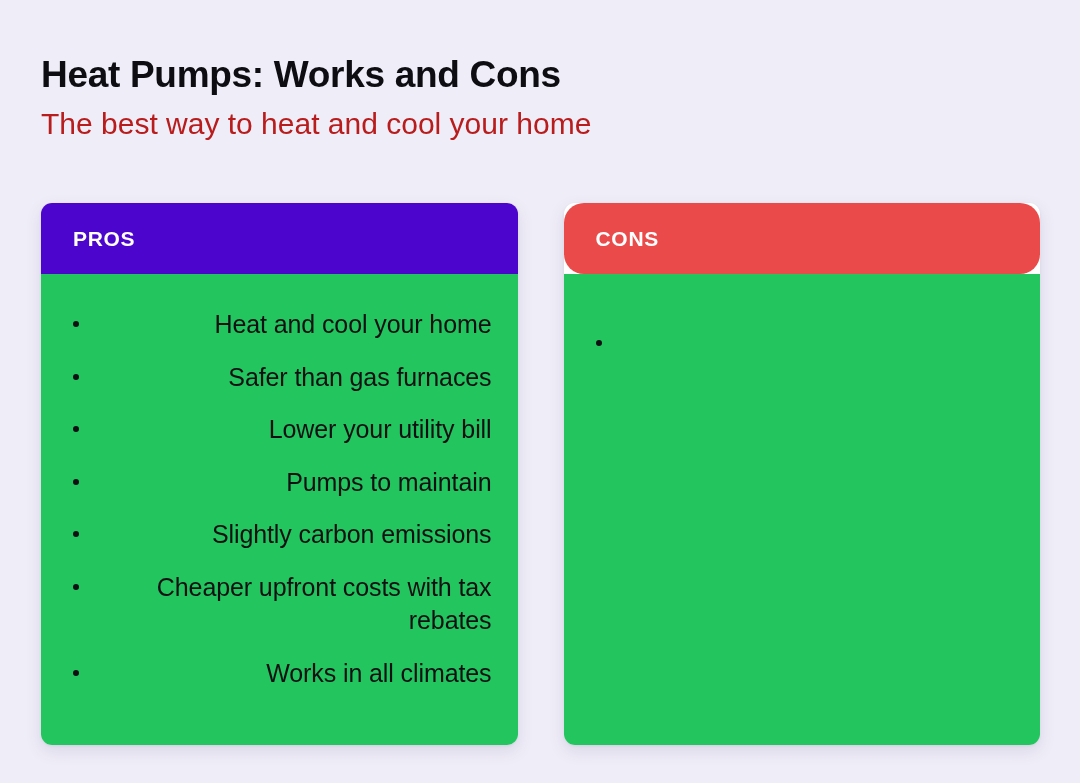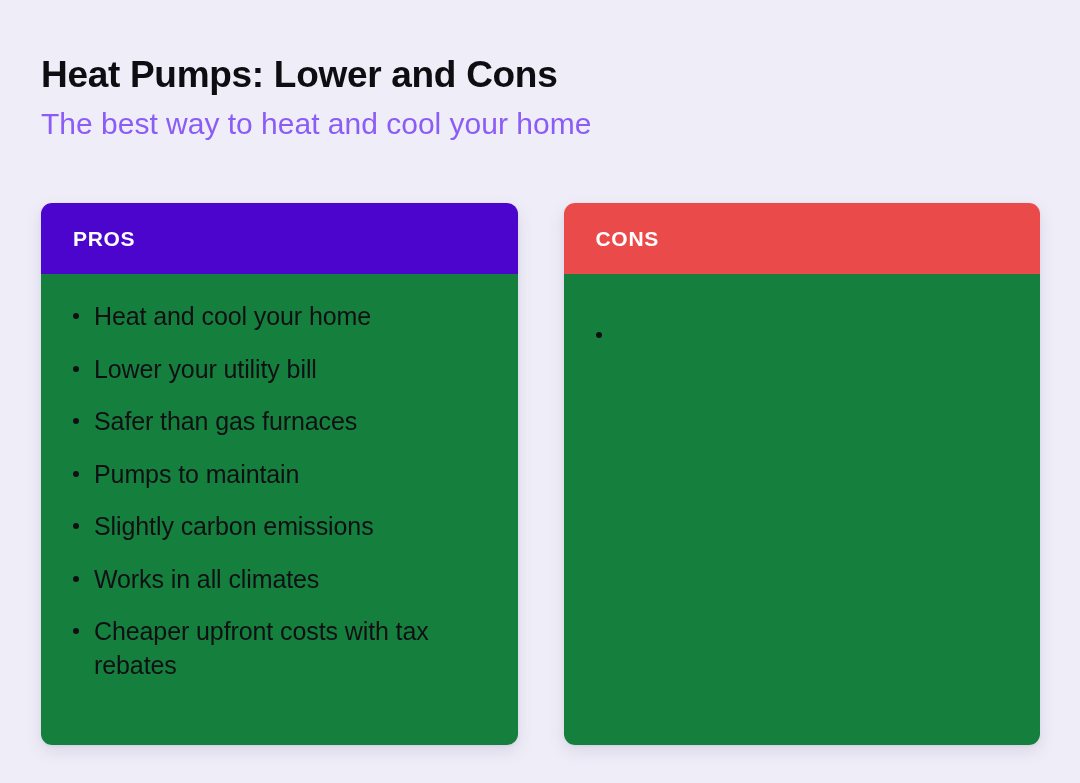--- a/index.html
+++ b/index.html
@@ -27,21 +27,21 @@
     font-weight: bold;
     color: #0d0d12;
     letter-spacing: -0.3px;
     line-height: 1.08;
     margin: 0;
     white-space: nowrap;
   }
   .page-subtitle {
     font-size: 30px;
     font-weight: normal;
-    color: #8b5cf6;
+    color: #b91c1c;
     line-height: 1.2;
     margin: 11px 0 0 0;
     white-space: nowrap;
   }
 
   
   .cards-row {
     position: absolute;
     left: 41px;
     top: 203px;
@@ -72,23 +72,24 @@
   }
   .card-header-label {
     color: #ffffff;
     font-size: 21px;
     font-weight: bold;
     letter-spacing: 0.7px;
     line-height: 1;
   }
   .card-body {
     flex: 1 1 auto;
-    background: #15803d;
-    padding: 26px 26px 0 26px;
+    background: #22c55e;
+    padding: 34px 26px 0 26px;
     box-sizing: border-box;
+    text-align: right;
   }
   .card-list {
     list-style: none;
     margin: 0;
     padding: 0;
   }
   .card-list-item {
     position: relative;
     padding-left: 27px;
     margin-bottom: 19px;
@@ -104,45 +105,45 @@
     width: 6px;
     height: 6px;
     border-radius: 50%;
     background: #101014;
   }
 </style>
 </head>
 <body style="background: rgb(239, 237, 247);">
 
 <div class="page-header">
-  <h1 class="page-title">Heat Pumps: Lower and Cons</h1>
+  <h1 class="page-title">Heat Pumps: Works and Cons</h1>
   <p class="page-subtitle">The best way to heat and cool your home</p>
 </div>
 
 <div class="cards-row">
 
   <div class="card">
     <div class="card-header" style="background: rgb(75, 5, 205);">
       <span class="card-header-label">PROS</span>
     </div>
     <div class="card-body">
       <ul class="card-list">
           <li class="card-list-item"><span class="bullet"></span><span>Heat and cool your home</span></li>
+          <li class="card-list-item"><span class="bullet"></span><span>Safer than gas furnaces</span></li>
           <li class="card-list-item"><span class="bullet"></span><span>Lower your utility bill</span></li>
-          <li class="card-list-item"><span class="bullet"></span><span>Safer than gas furnaces</span></li>
           <li class="card-list-item"><span class="bullet"></span><span>Pumps to maintain</span></li>
           <li class="card-list-item"><span class="bullet"></span><span>Slightly carbon emissions</span></li>
+          <li class="card-list-item"><span class="bullet"></span><span>Cheaper upfront costs with tax rebates</span></li>
           <li class="card-list-item"><span class="bullet"></span><span>Works in all climates</span></li>
-          <li class="card-list-item"><span class="bullet"></span><span>Cheaper upfront costs with tax rebates</span></li>
         </ul>
     </div>
   </div>
 
   <div class="card">
-    <div class="card-header" style="background: rgb(235, 74, 74);">
+    <div class="card-header" style="background: rgb(235, 74, 74); border-radius: 20px;">
       <span class="card-header-label">CONS</span>
     </div>
     <div class="card-body">
       <ul class="card-list">
           <li class="card-list-item"><span class="bullet"></span></li>
         </ul>
     </div>
   </div>
 
 </div>

